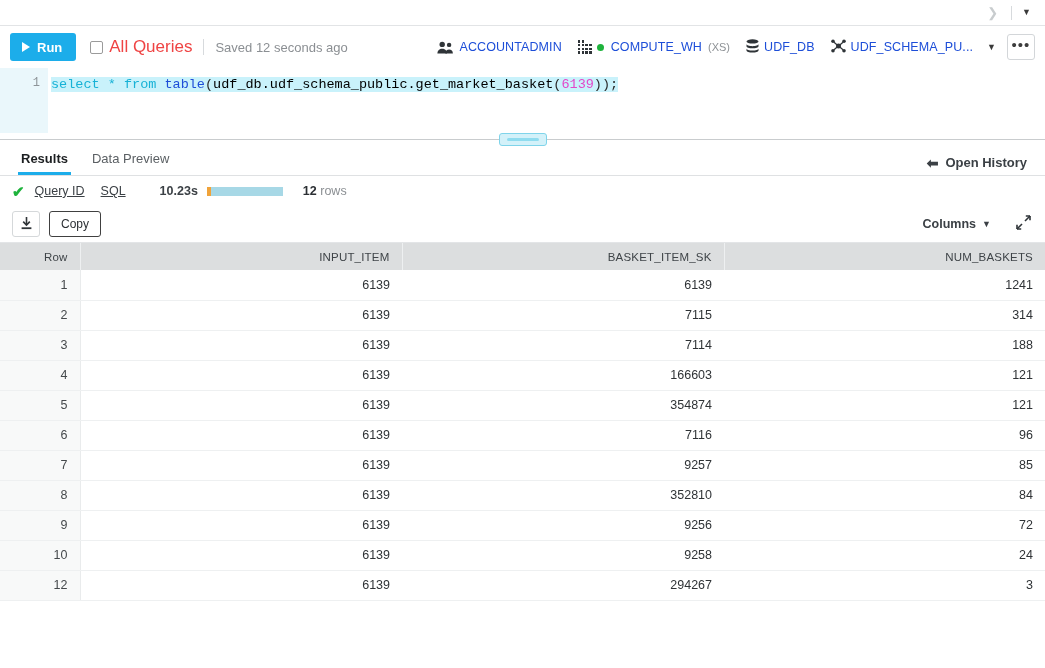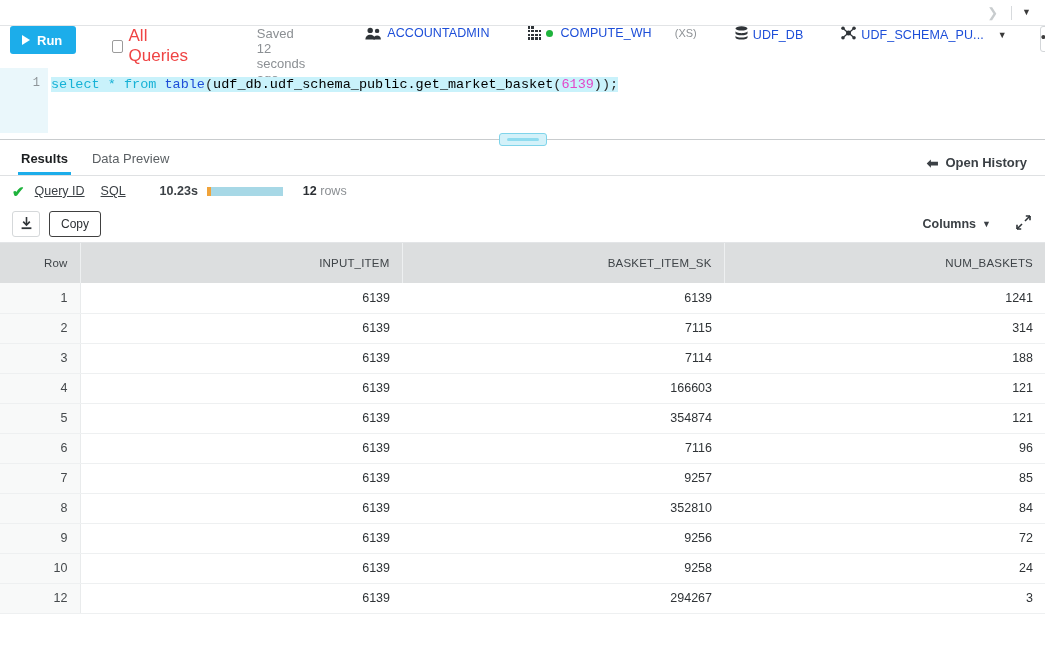--- a/index.html
+++ b/index.html
@@ -43,24 +43,23 @@
     font-size: 9px;
     padding: 0 4px;
     line-height: 1;
     user-select: none;
   }
 
   
   .toolbar {
     height: 42px;
     display: flex;
-    align-items: flex-start;
+    align-items: center;
     padding: 0 10px;
     background: #ffffff;
-    gap: 22px;
   }
   .run-btn {
     display: flex;
     align-items: center;
     justify-content: center;
     gap: 7px;
     background: #1cadea;
     color: #ffffff;
     border: none;
     border-radius: 3px;
@@ -106,21 +105,21 @@
     gap: 5px;
     margin-left: 16px;
     cursor: pointer;
     white-space: nowrap;
   }
   .ctx-label {
     font-size: 12.5px;
     color: #1d4ed8;
     letter-spacing: 0.1px;
   }
-  .ctx-size { font-size: 11px; color: #8d9195; margin-left: 18px; }
+  .ctx-size { font-size: 11px; color: #8d9195; margin-left: 1px; }
   .green-dot {
     width: 7px; height: 7px;
     border-radius: 50%;
     background: #1eb33c;
     margin-right: 2px;
   }
   .ctx-caret { color: #3a3a3a; font-size: 9px; margin-left: 9px; }
   .dots-btn {
     width: 28px; height: 26px;
     border: 1px solid #d3d6d9;
@@ -351,21 +350,21 @@
     width: 1045px;
     border-collapse: collapse;
     table-layout: fixed;
   }
   table.results col.c-row { width: 80px; }
   table.results col.c-a   { width: 322px; }
   table.results col.c-b   { width: 322px; }
   table.results col.c-c   { width: 321px; }
 
   table.results thead th {
-    height: 40px;
+    height: 27px;
     background: #dcdedf;
     border-right: 1px solid #eef0f1;
     font-size: 11.5px;
     font-weight: normal;
     color: #3f4448;
     text-align: right;
     padding: 0 12px 0 8px;
     letter-spacing: 0.2px;
     white-space: nowrap;
   }

